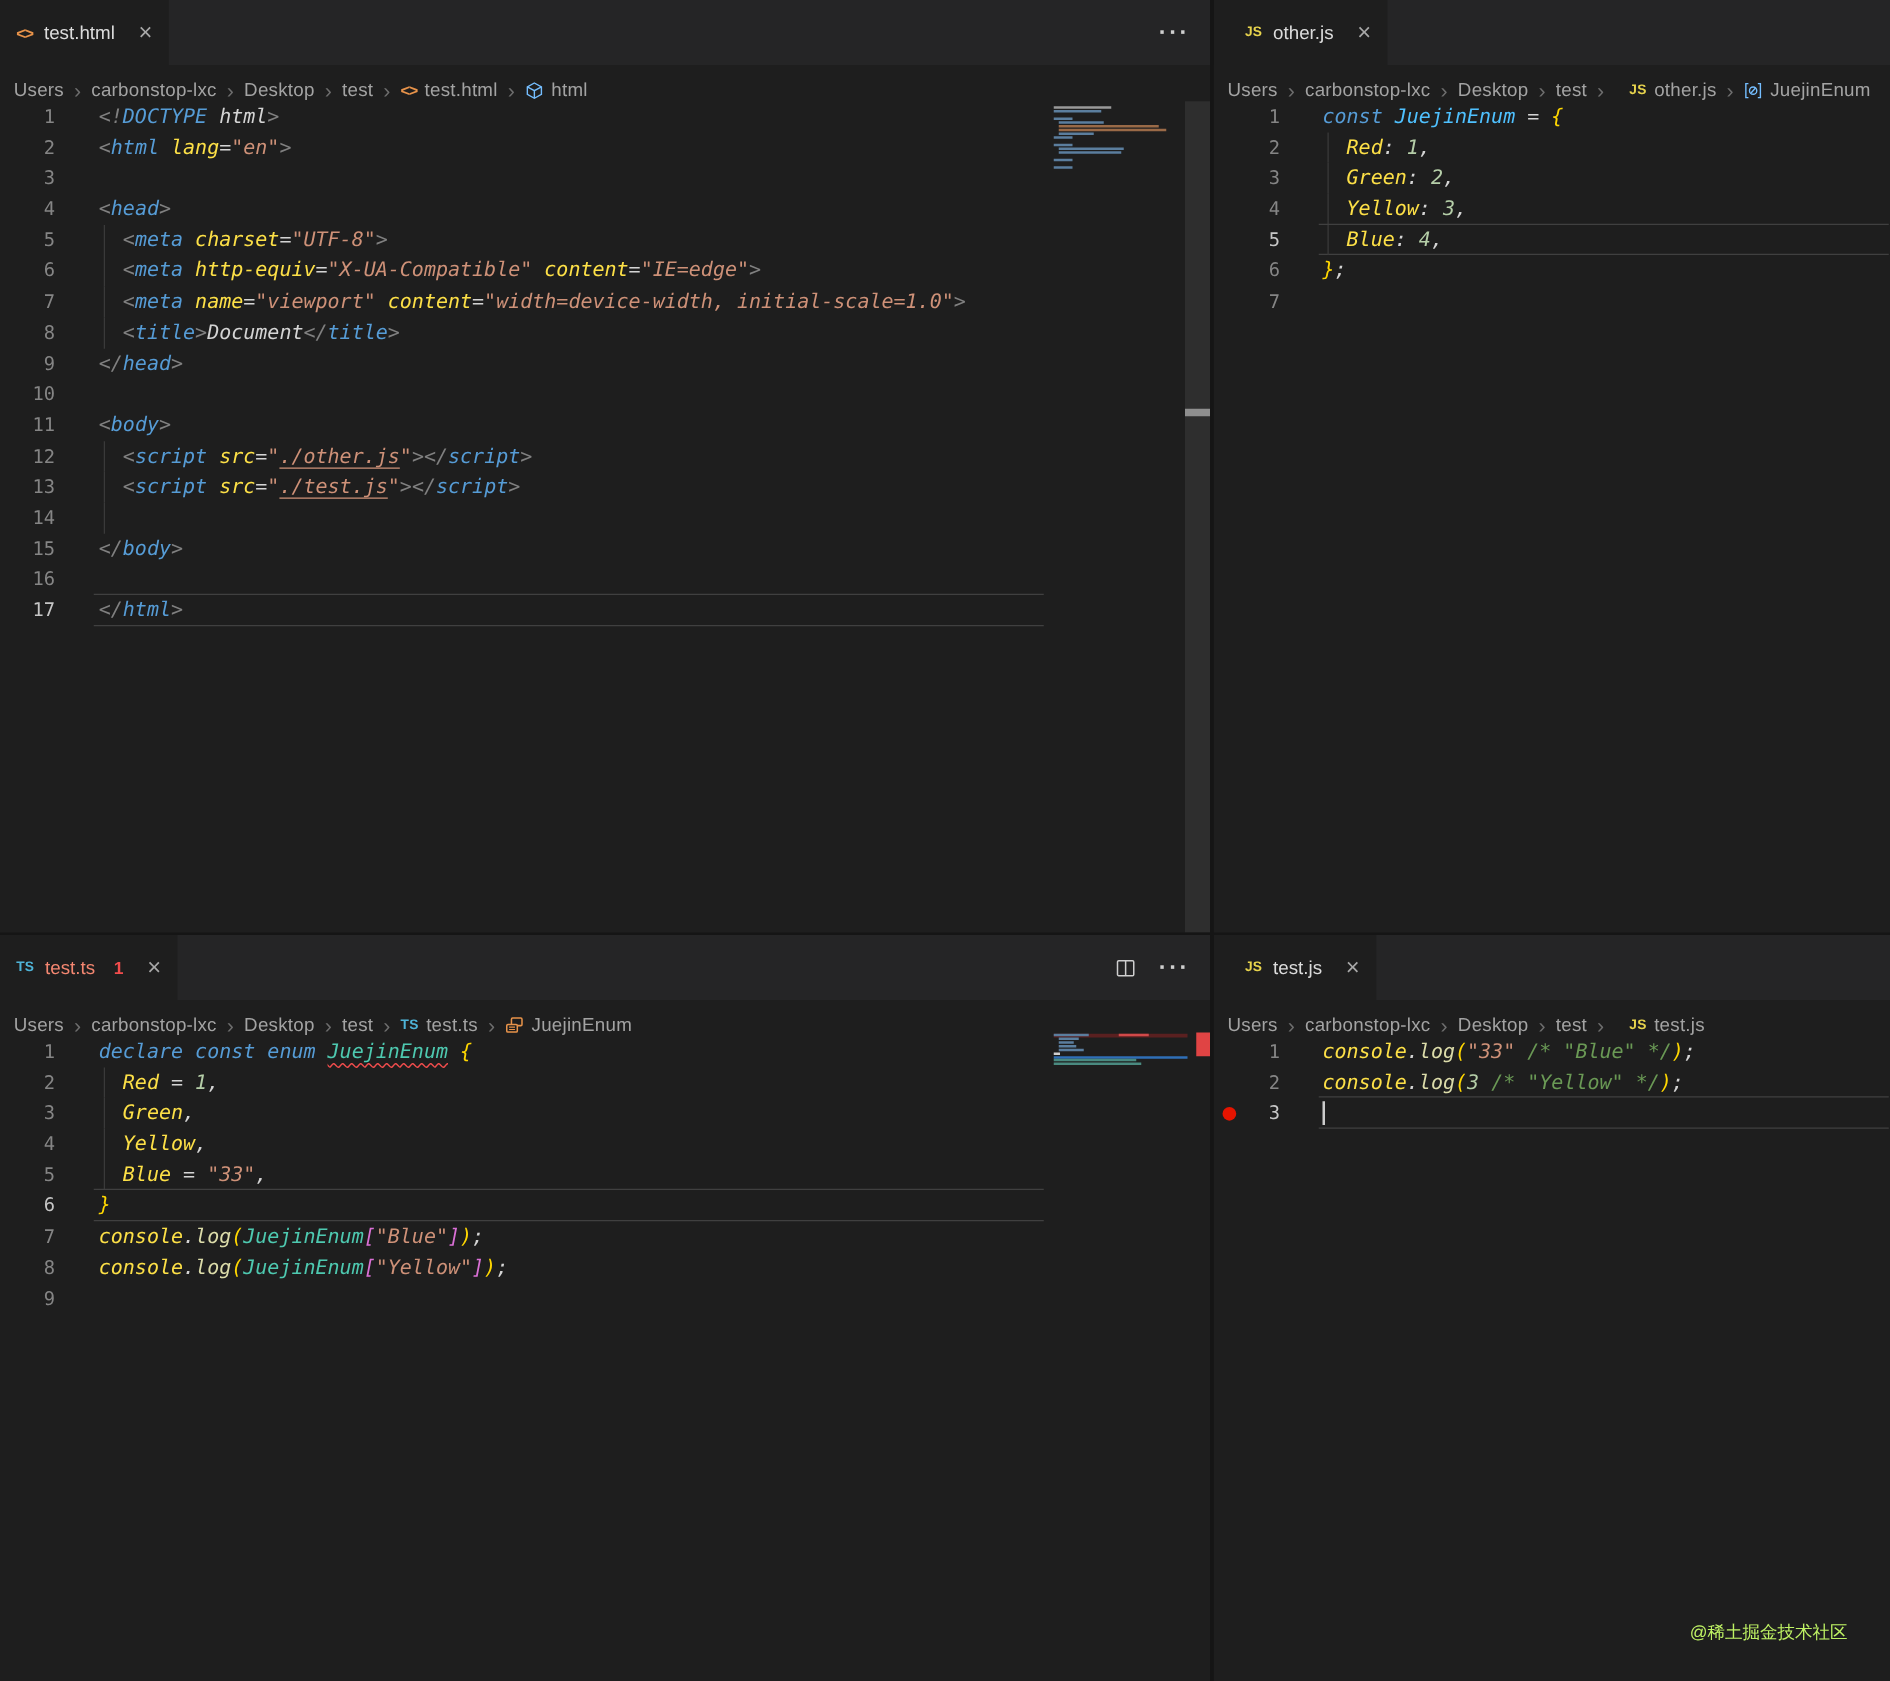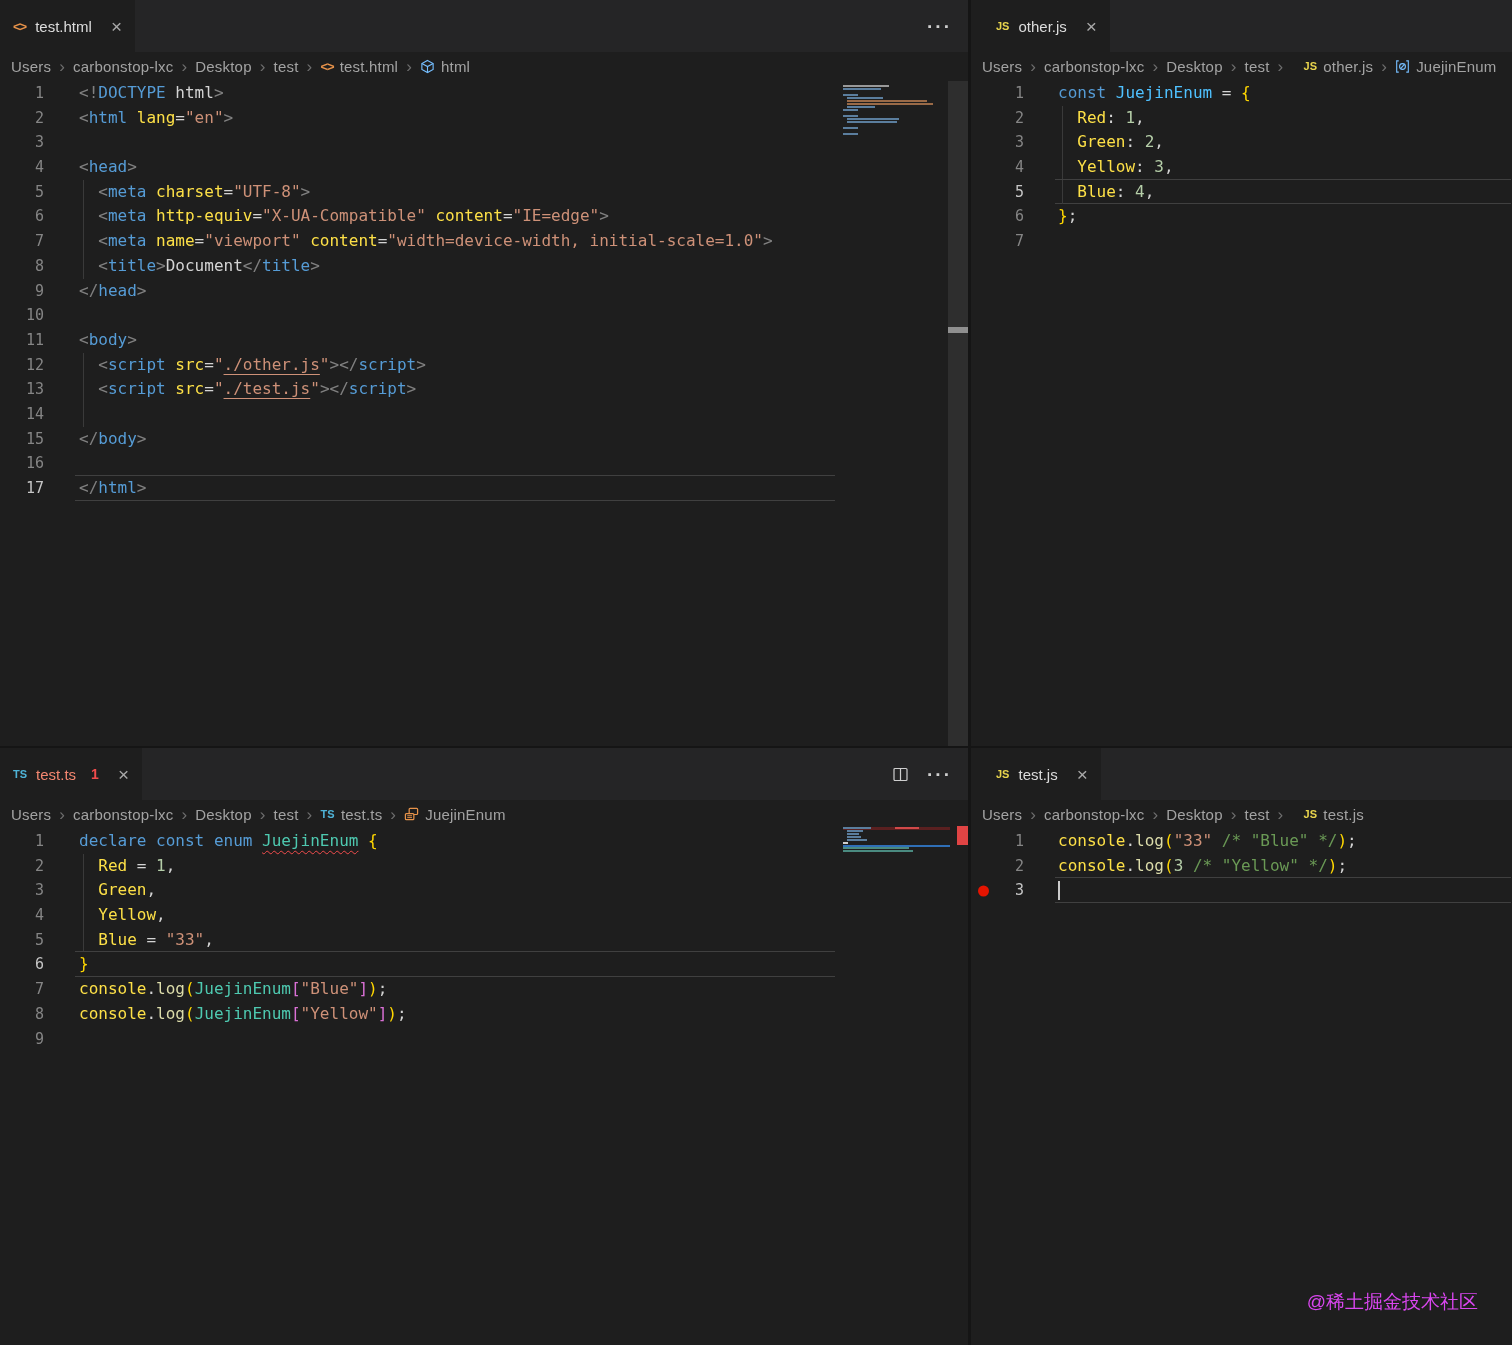--- a/index.html
+++ b/index.html
@@ -16,39 +16,39 @@
   .tabbar{height:52px;background:#252526;display:flex;align-items:stretch;position:relative;}
   .tab{display:flex;align-items:center;gap:9px;padding:0 13px;background:#1e1e1e;
        color:#dcdcdc;font-size:15px;cursor:pointer;}
   .tab-label{white-space:nowrap;}
   .tab-label.err{color:#f48771;}
   .tab-badge{color:#f14c4c;font-weight:700;font-size:14px;margin-left:6px;}
   .tab-close{color:#a8a8a8;font-size:19px;margin-left:10px;line-height:1;}
   .actions{position:absolute;right:16px;top:0;height:52px;display:flex;align-items:center;gap:18px;}
   .more-dots{color:#cfcfcf;font-size:19px;font-weight:700;letter-spacing:2px;line-height:1;}
 
-  .breadcrumb{height:29px;display:flex;align-items:center;padding-left:11px;
+  .breadcrumb{height:29px;display:flex;align-items:flex-end;padding-left:11px;
       font-size:15px;color:#a3a3a3;white-space:nowrap;overflow:hidden;letter-spacing:.2px;}
   .bc-sep{margin:0 8px;color:#6e6e6e;font-size:17px;line-height:1;}
   .bc-item{display:flex;align-items:center;gap:6px;}
 
   .ficon{font-weight:700;font-style:normal;line-height:1;display:inline-flex;align-items:center;}
   .ficon-html{color:#e8934a;font-size:13px;letter-spacing:-1px;}
   .ficon-js{color:#e8d44d;font-size:11px;margin-left:12px;}
   .ficon-ts{color:#4fb4d8;font-size:11px;}
   .ficon svg{display:block;}
 
   .code{position:absolute;top:81px;left:0;right:0;bottom:0;
         font-family:"DejaVu Sans Mono",monospace;font-size:16px;line-height:24.7px;
         white-space:pre;color:#d4d4d4;}
   .cline{height:24.7px;position:relative;display:flex;align-items:center;}
   .ln{width:44px;text-align:right;color:#858585;flex:none;font-size:15px;}
   #pane-tr .ln,#pane-br .ln{width:53px;}
   .cline.active .ln{color:#c6c6c6;}
-  .ltext{padding-left:35px;position:relative;}
+  .ltext{padding-left:35px;position:relative;font-style:italic;}
   #pane-tr .ltext,#pane-br .ltext{padding-left:34px;}
   .active-box{position:absolute;top:-1px;bottom:0;border-top:1px solid #404040;border-bottom:1px solid #404040;pointer-events:none;}
   #pane-tl .active-box,#pane-bl .active-box{left:75px;width:760px;}
   #pane-tr .active-box,#pane-br .active-box{left:84px;right:1px;}
   .guide{position:absolute;left:83px;top:0;bottom:0;width:1px;background:#3a3a3a;}
   #pane-tr .guide,#pane-br .guide{left:91px;}
   .bp{position:absolute;left:7px;top:50%;transform:translateY(-50%);width:11px;height:11px;border-radius:50%;background:#e51400;}
   .cursor{position:absolute;left:87px;top:3px;bottom:3px;width:2px;background:#cccccc;}
 
   .tok-tag{color:#569cd6;} .tok-kw{color:#569cd6;} .tok-attr{color:#fde047;}
@@ -61,21 +61,21 @@
   .minimap{position:absolute;}
   #pane-tl .minimap{left:843px;top:85px;width:107px;}
   #pane-bl .minimap{left:843px;top:79px;width:107px;}
   .mrow{position:relative;height:3px;}
   .mrow span{position:absolute;top:0;height:2px;}
 
   .scrollstrip{position:absolute;left:948px;top:81px;width:20px;height:665px;background:#2e2e2e;}
   .scrollthumb{position:absolute;left:0;top:246px;width:20px;height:6px;background:#8f8f8f;}
   .ovr-error{position:absolute;left:957px;top:78px;width:11px;height:19px;background:#e04444;}
 
-  .watermark{position:absolute;right:34px;bottom:30px;color:#d946ef;font-size:19px;}
+  .watermark{position:absolute;right:34px;bottom:30px;color:#bef264;font-size:14px;}
 </style>
 </head>
 <body>
 
 <div class="pane" id="pane-tl">
   <div class="tabbar">
       <div class="tab">
         <span class="ficon ficon-html">&lt;&gt;</span>
         <span class="tab-label">test.html</span>
         <span class="tab-close">×</span>

